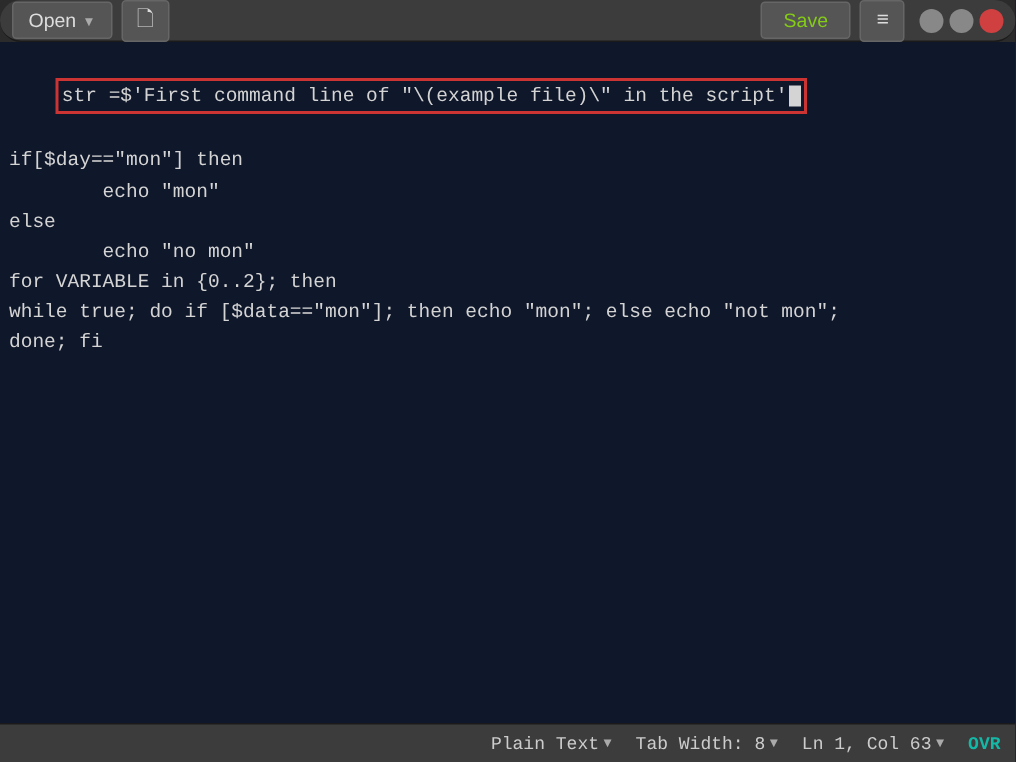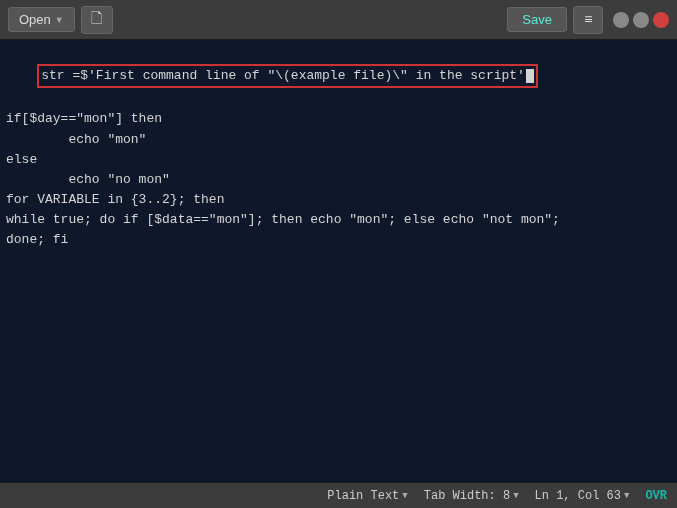--- a/index.html
+++ b/index.html
@@ -15,24 +15,25 @@
       display: flex;
       flex-direction: column;
     }
 
     
     #toolbar {
       display: flex;
       align-items: center;
       justify-content: space-between;
       background: #3c3c3c;
-      height: 40px;
+      height: 28px;
       padding: 0 8px;
       border-bottom: 1px solid #1a1a1a;
       flex-shrink: 0;
+      border-radius: 20px;
     }
 
     .toolbar-left {
       display: flex;
       align-items: center;
       gap: 6px;
     }
 
     .toolbar-right {
       display: flex;
@@ -68,21 +69,21 @@
       border-radius: 3px;
       display: flex;
       align-items: center;
       justify-content: center;
       font-size: 14px;
     }
 
     .btn-save {
       background: #555;
       border: 1px solid #666;
-      color: #5eead4;
+      color: #84cc16;
       padding: 4px 14px;
       cursor: pointer;
       border-radius: 3px;
       font-size: 13px;
     }
 
     .btn-menu {
       background: #555;
       border: 1px solid #666;
       color: #ddd;
@@ -212,21 +213,21 @@
 
 <div id="editor">
 
   <div class="code-line">
     <span class="first-line-wrapper">str =$'First command line of "\(example file)\" in the script'<span class="cursor-block"></span></span>
   </div>
   <div class="code-line">if[$day=="mon"] then</div>
   <div class="code-line">        echo "mon"</div>
   <div class="code-line">else</div>
   <div class="code-line">        echo "no mon"</div>
-  <div class="code-line">for VARIABLE in {3..2}; then</div>
+  <div class="code-line">for VARIABLE in {0..2}; then</div>
   <div class="code-line">while true; do if [$data=="mon"]; then echo "mon"; else echo "not mon";</div>
   <div class="code-line">done; fi</div>
 </div>
 
 <div id="statusbar">
   <div class="status-item">
     <span>Plain Text</span>
     <span class="arrow">▼</span>
   </div>
   <div class="status-item">

